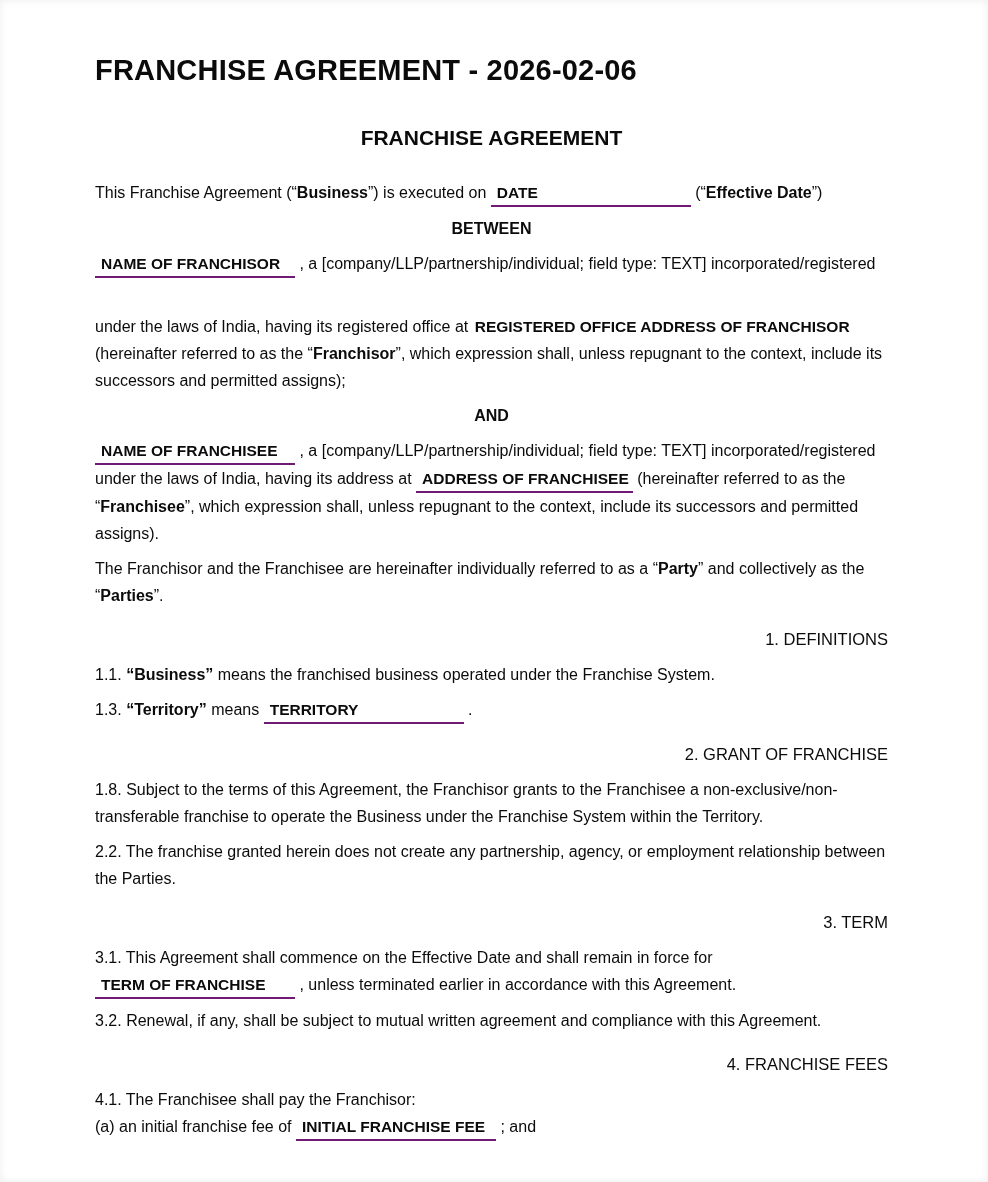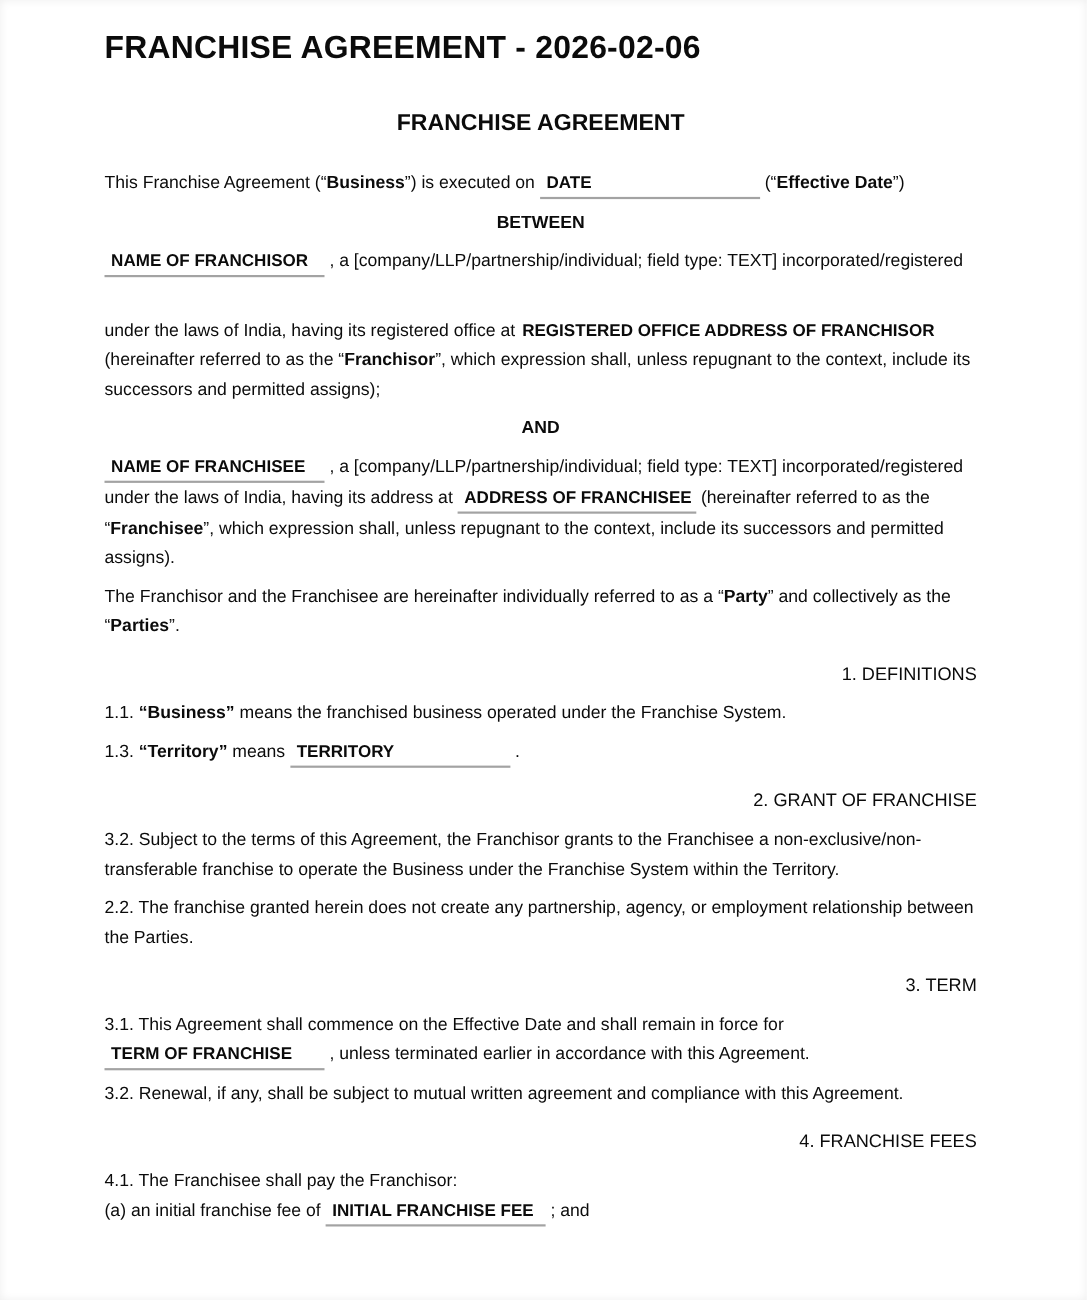--- a/index.html
+++ b/index.html
@@ -5,21 +5,21 @@
   html,body{margin:0;padding:0;background:#ffffff;}
   body{
     width:988px;height:1182px;overflow:hidden;
     font-family:"Liberation Sans","DejaVu Sans",sans-serif;
     color:#0b0b0b;
     -webkit-font-smoothing:antialiased;
   }
   .page{
     box-sizing:border-box;
     width:988px;height:1182px;
-    padding:27px 100px 30px 95px;
+    padding:53px 100px 30px 95px;
     background:#ffffff;
     box-shadow:inset 0 0 9px rgba(0,0,0,0.07);
   }
   h1.doc-title{
     font-size:29px;line-height:35px;font-weight:bold;
     margin:0 0 36px 0;letter-spacing:0.2px;
   }
   h2.doc-heading{
     font-size:21px;line-height:28px;font-weight:bold;
     text-align:center;margin:0 0 27px 0;
@@ -28,21 +28,21 @@
   p.bold-label{font-weight:bold;text-align:center;}
   h3.section-heading{
     font-size:16.5px;line-height:27px;font-weight:normal;
     margin:17px 0 8px 0;
     text-align:right;
   }
   b{font-weight:bold;}
   .field{
     display:inline-block;
     min-width:190px;
-    border-bottom:2px solid #a3a3a3;
+    border-bottom:2px solid #701a75;
     font-weight:bold;
     font-size:15.5px;
     line-height:25px;
     padding:0 4px 0 6px;
     vertical-align:baseline;
     white-space:nowrap;
   }
   .field.no-underline{
     border-bottom:none;min-width:0;padding:0 4px 0 2px;margin-top:36px;
   }
@@ -70,21 +70,21 @@
 
   <h3 class="section-heading">1. DEFINITIONS</h3>
 
   <p><span>1.1. </span><b>“Business”</b><span> means the franchised business operated under the Franchise System.</span></p>
 
 
   <p><span>1.3. </span><b>“Territory”</b><span> means </span><span class="field">TERRITORY</span><span> .</span></p>
 
   <h3 class="section-heading">2. GRANT OF FRANCHISE</h3>
 
-  <p>3.2. Subject to the terms of this Agreement, the Franchisor grants to the Franchisee a non-exclusive/non-transferable franchise to operate the Business under the Franchise System within the Territory.</p>
+  <p>1.8. Subject to the terms of this Agreement, the Franchisor grants to the Franchisee a non-exclusive/non-transferable franchise to operate the Business under the Franchise System within the Territory.</p>
 
   <p>2.2. The franchise granted herein does not create any partnership, agency, or employment relationship between the Parties.</p>
 
   <h3 class="section-heading">3. TERM</h3>
 
   <p><span>3.1. This Agreement shall commence on the Effective Date and shall remain in force for </span><span class="field">TERM OF FRANCHISE</span><span> , unless terminated earlier in accordance with this Agreement.</span></p>
 
   <p>3.2. Renewal, if any, shall be subject to mutual written agreement and compliance with this Agreement.</p>
 
   <h3 class="section-heading">4. FRANCHISE FEES</h3>

